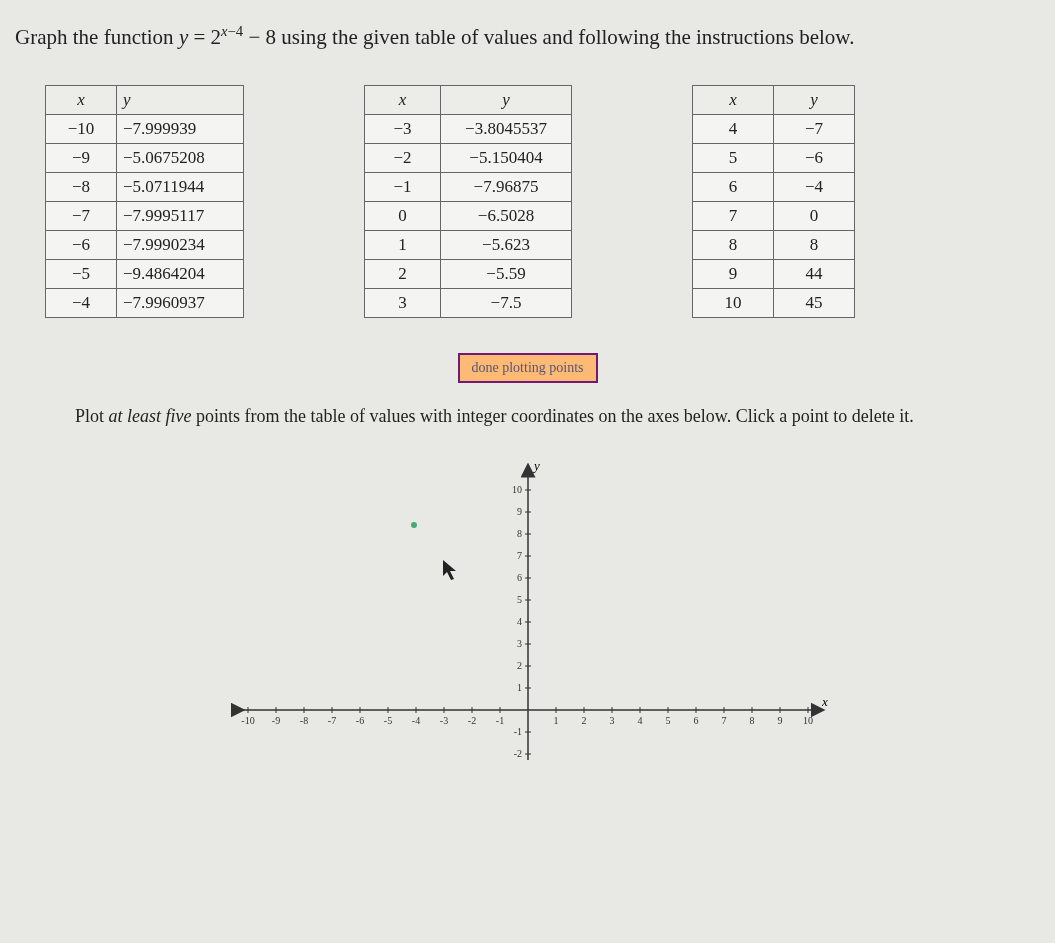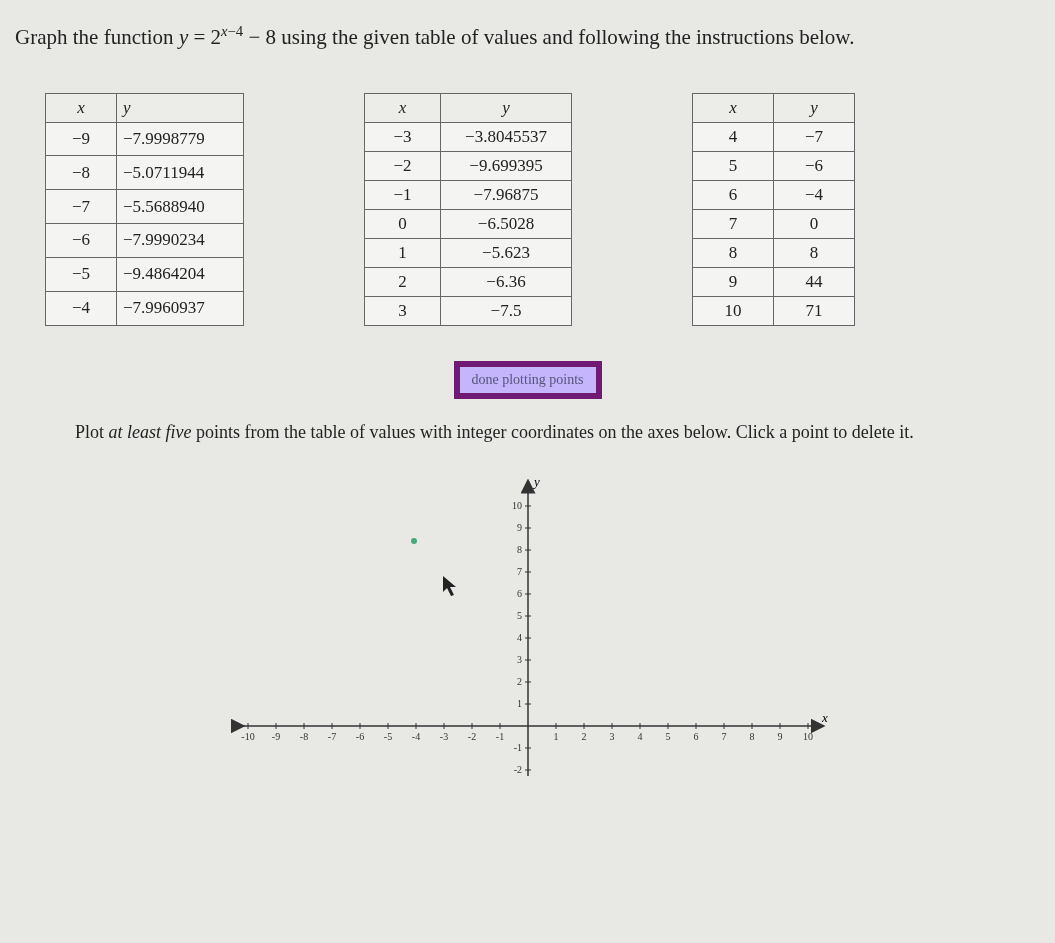--- a/index.html
+++ b/index.html
@@ -6,21 +6,21 @@
     font-family: Georgia, 'Times New Roman', serif;
     background: #e8e8e5;
     margin: 0;
     padding: 20px 15px;
     color: #222;
     width: 1025px;
   }
   .question {
     font-size: 21px;
     line-height: 1.6;
-    margin-bottom: 38px;
+    margin-bottom: 30px;
   }
   .question .math-var {
     font-style: italic;
     font-family: Georgia, serif;
   }
   .tables-row {
     display: flex;
     justify-content: flex-start;
     gap: 120px;
     margin-bottom: 35px;
@@ -47,22 +47,22 @@
   .table1 td:first-child { text-align:center;}
   .table2 td:first-child, .table2 th:first-child { min-width: 55px; }
   .table2 td:last-child, .table2 th:last-child { min-width: 110px; }
   .table3 td, .table3 th { min-width: 60px; }
   .done-btn-wrap {
     text-align: center;
     margin-bottom: 20px;
   }
   .done-btn {
     display: inline-block;
-    border: 6px solid #701a75;
-    background: #c4b5fd;
+    border: 2px solid #701a75;
+    background: #fdba74;
     padding: 5px 12px;
     font-size: 14px;
     color: #557;
     cursor: pointer;
     font-family: Georgia, serif;
   }
   .instruction {
     font-size: 18px;
     line-height: 1.5;
     margin: 0 50px 20px 60px;
@@ -85,30 +85,34 @@
 <div class="tables-row">
   <table class="data table1">
     <thead>
         <tr>
       <th>x</th>
       <th>y</th>
     </tr>
       </thead>
     <tbody>
         <tr>
+          <td>−10</td>
+          <td>−7.999939</td>
+        </tr>
+        <tr>
           <td>−9</td>
-          <td>−7.9998779</td>
+          <td>−5.0675208</td>
         </tr>
         <tr>
           <td>−8</td>
           <td>−5.0711944</td>
         </tr>
         <tr>
           <td>−7</td>
-          <td>−5.5688940</td>
+          <td>−7.9995117</td>
         </tr>
         <tr>
           <td>−6</td>
           <td>−7.9990234</td>
         </tr>
         <tr>
           <td>−5</td>
           <td>−9.4864204</td>
         </tr>
         <tr>
@@ -125,37 +129,37 @@
       <th>y</th>
     </tr>
       </thead>
     <tbody>
         <tr>
           <td>−3</td>
           <td>−3.8045537</td>
         </tr>
         <tr>
           <td>−2</td>
-          <td>−9.699395</td>
+          <td>−5.150404</td>
         </tr>
         <tr>
           <td>−1</td>
           <td>−7.96875</td>
         </tr>
         <tr>
           <td>0</td>
           <td>−6.5028</td>
         </tr>
         <tr>
           <td>1</td>
           <td>−5.623</td>
         </tr>
         <tr>
           <td>2</td>
-          <td>−6.36</td>
+          <td>−5.59</td>
         </tr>
         <tr>
           <td>3</td>
           <td>−7.5</td>
         </tr>
       </tbody>
   </table>
 
   <table class="data table3">
     <thead>
@@ -184,21 +188,21 @@
         <tr>
           <td>8</td>
           <td>8</td>
         </tr>
         <tr>
           <td>9</td>
           <td>44</td>
         </tr>
         <tr>
           <td>10</td>
-          <td>71</td>
+          <td>45</td>
         </tr>
       </tbody>
   </table>
 </div>
 
 <div class="done-btn-wrap">
   <span class="done-btn">done plotting points</span>
 </div>
 
 <div class="instruction">Plot <em>at least five</em> points from the table of values with integer coordinates on the axes below. Click a point to delete it.</div>

